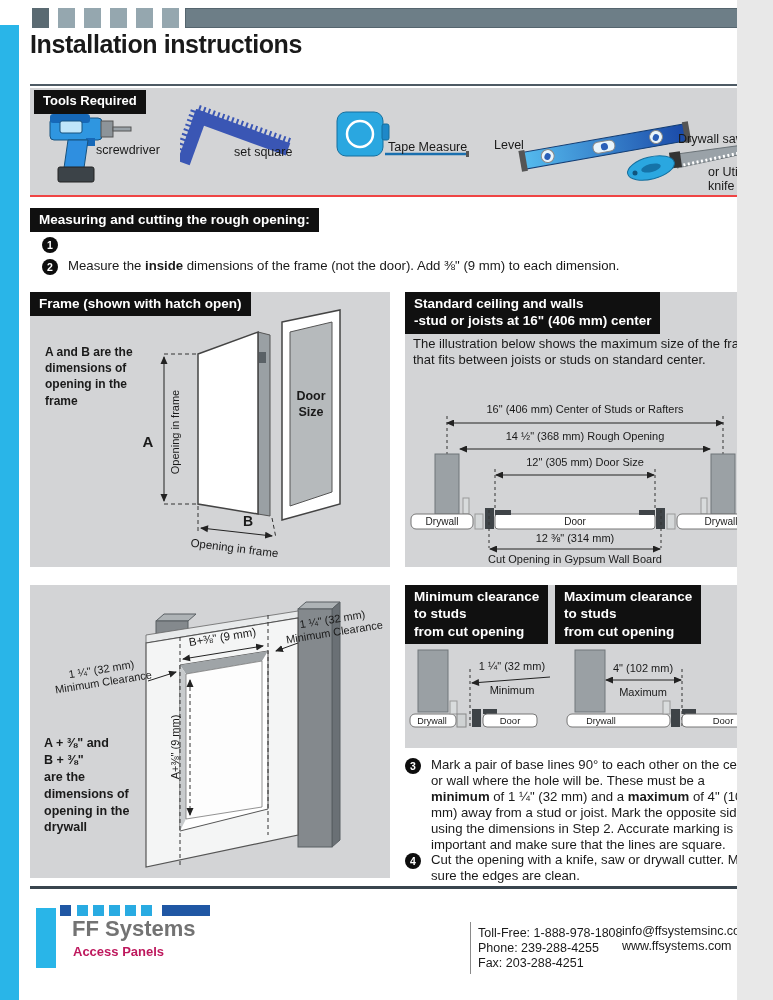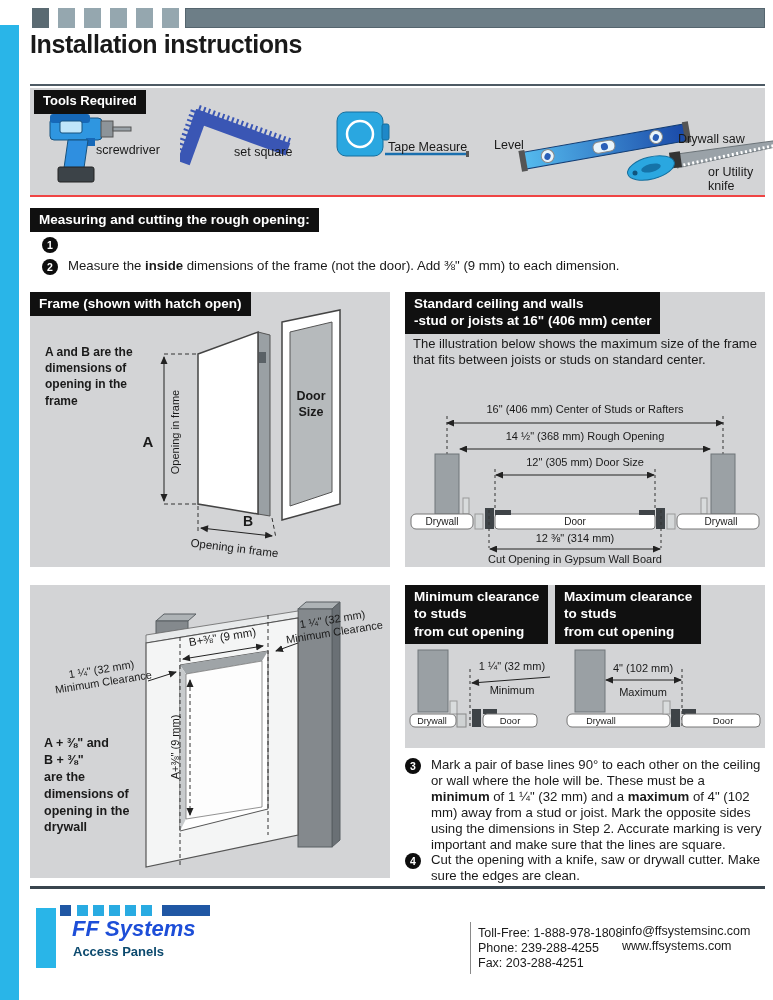--- a/index.html
+++ b/index.html
@@ -1,17 +1,17 @@
 <!DOCTYPE html>
 <html><head>
 <meta charset="utf-8">
 <style>
   html,body{margin:0;padding:0;background:#e8e8e8;}
-  .page{position:relative;width:773px;height:1000px;background:#ffffff;overflow:hidden;
-        font-family:"Liberation Sans",sans-serif;color:#1a1a1a;}
+  .page{position:relative;width:697px;height:1000px;background:#ffffff;overflow:hidden;
+        font-family:"Liberation Sans",sans-serif;color:#1a1a1a;padding-left:40px;}
   .abs{position:absolute;}
   
   .cyanbar{position:absolute;left:0;top:25px;width:19px;height:975px;background:#29b5e8;}
   .sq{position:absolute;top:8px;width:17px;height:20px;}
   .topbar{position:absolute;left:185px;top:8px;width:580px;height:20px;background:#6d7e87;border:1px solid #55656e;box-sizing:border-box;}
   .title{position:absolute;left:30px;top:30px;font-size:25px;font-weight:bold;letter-spacing:-0.4px;}
   .subtitle{position:absolute;left:30px;top:64px;font-size:13.5px;font-weight:bold;}
   .rule{position:absolute;left:30px;top:84px;width:735px;height:2px;background:#4d5a64;}
   
   .blabel{position:absolute;background:#101010;color:#ffffff;font-weight:bold;font-size:13.5px;
@@ -24,22 +24,22 @@
   .step{position:absolute;display:flex;gap:10px;align-items:flex-start;}
   .dot{width:16px;height:16px;border-radius:50%;background:#0d0d0d;color:#fff;font-size:10.5px;
        font-weight:bold;text-align:center;line-height:16px;flex:none;margin-top:1px;}
   .steptext{font-size:13.2px;line-height:1.22;}
   .pre{white-space:pre-line;}
   svg{display:block;}
   svg text{font-family:"Liberation Sans",sans-serif;fill:#1a1a1a;}
   .divider{position:absolute;left:30px;top:886px;width:735px;height:3px;background:#39454e;}
   
   .fsq{position:absolute;width:11px;height:11px;}
-  .brand{position:absolute;left:72px;top:916px;font-size:22px;font-weight:bold;color:#1d4ed8;font-style:italic;}
-  .tagline{position:absolute;left:73px;top:944px;font-size:13px;font-weight:bold;color:#0c4a6e;}
+  .brand{position:absolute;left:72px;top:916px;font-size:22px;font-weight:bold;color:#737373;}
+  .tagline{position:absolute;left:73px;top:944px;font-size:13px;font-weight:bold;color:#be185d;}
   .fblock{position:absolute;font-size:12.5px;line-height:15px;}
   .vline{position:absolute;left:470px;top:922px;width:1px;height:52px;background:#8a8a8a;}
 </style>
 </head>
 <body>
 
 <div class="page">
 
   <div class="cyanbar"></div>
   <div class="sq" style="left:32px;background:#5a6a72"></div>

